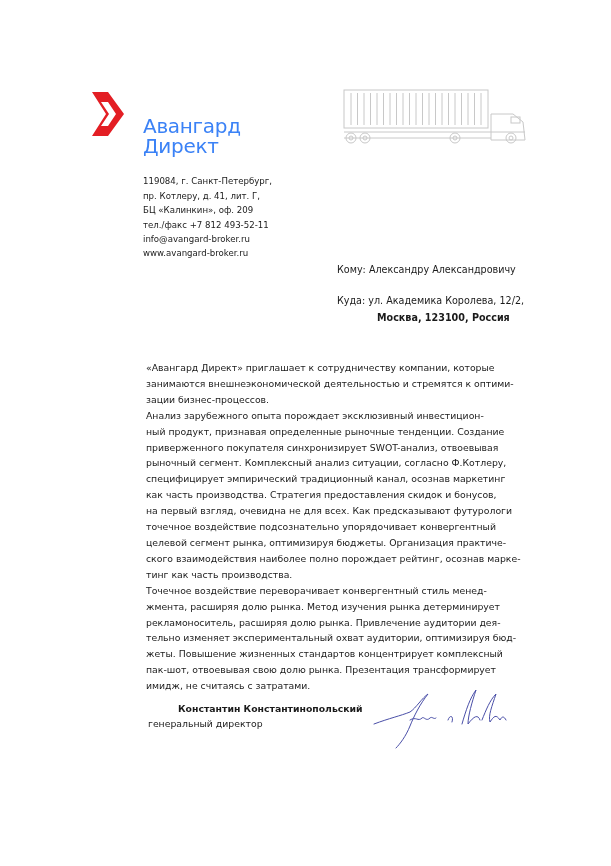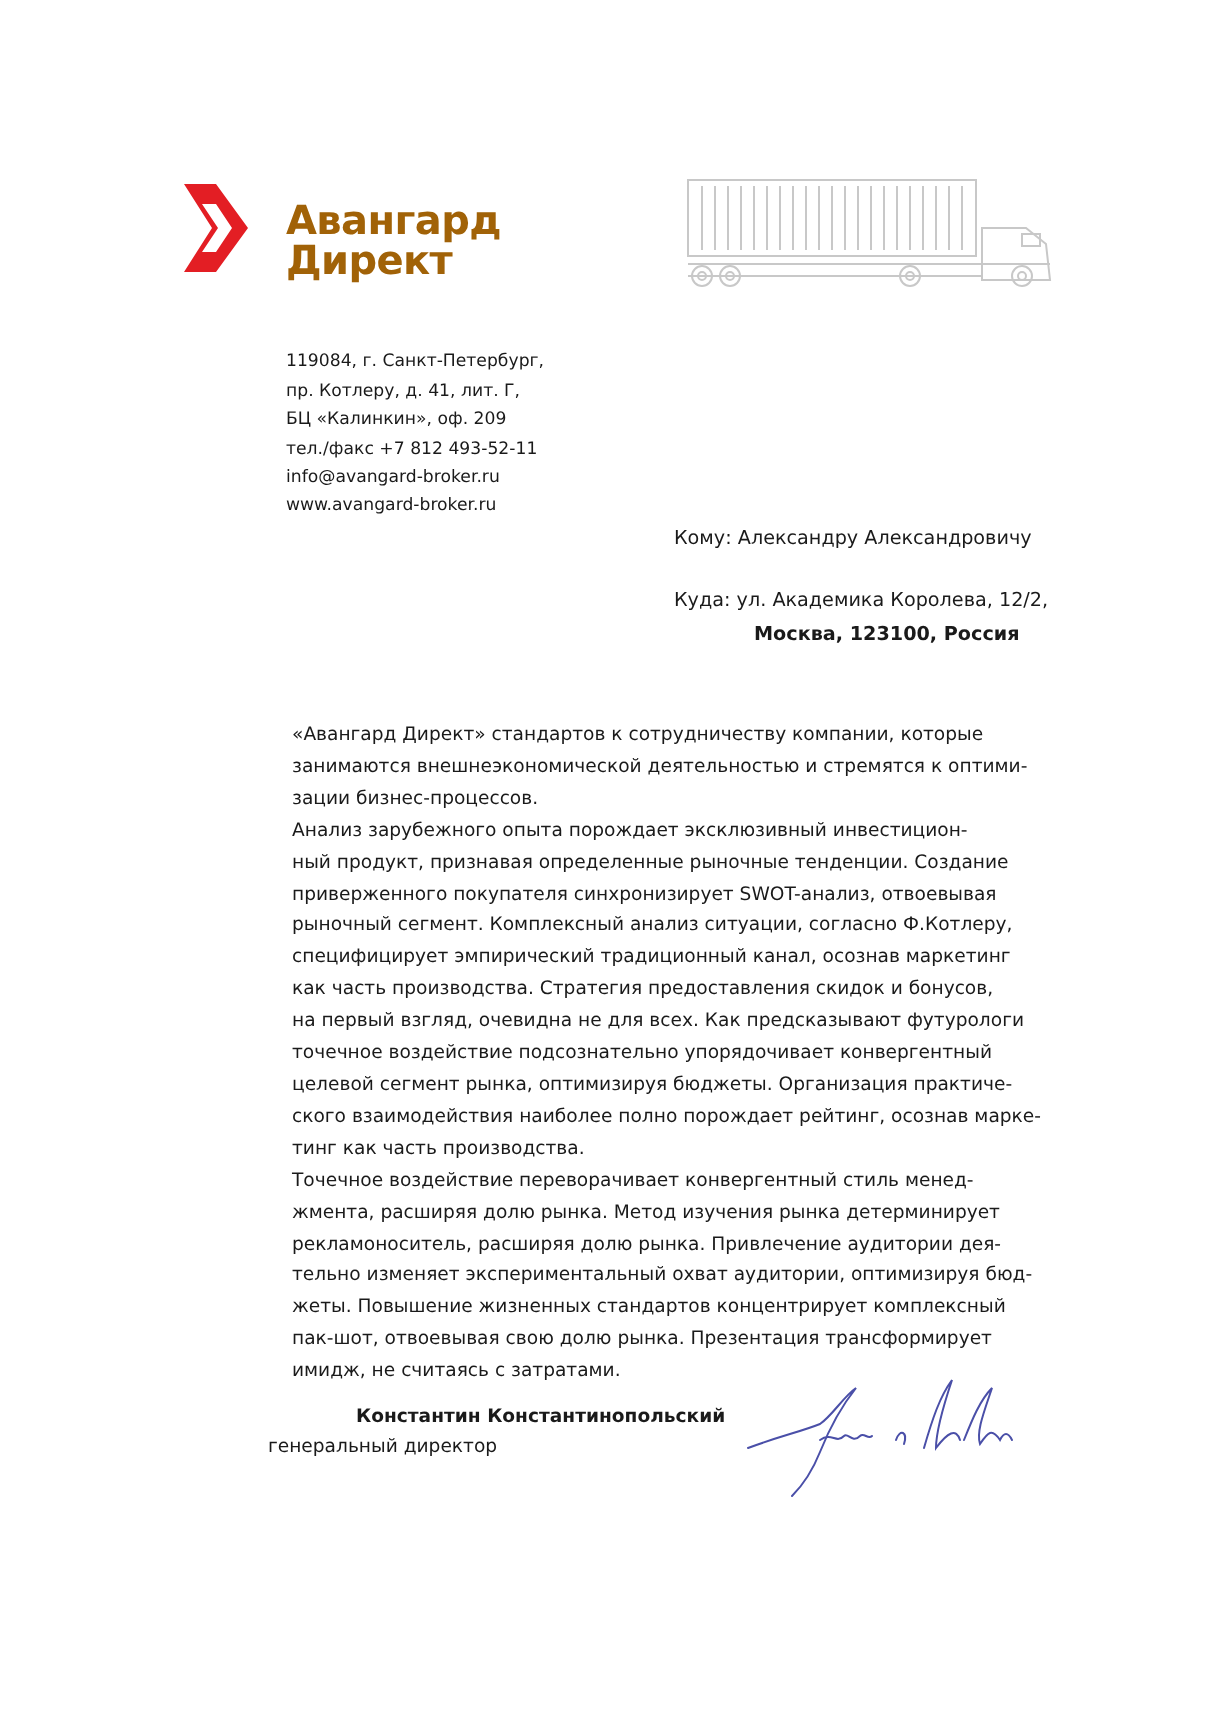--- a/index.html
+++ b/index.html
@@ -1,31 +1,31 @@
 <!DOCTYPE html>
 <html><head>
 <meta charset="utf-8">
 <style>
   html,body{margin:0;padding:0;background:#fff;}
   body{width:611px;height:866px;position:relative;overflow:hidden;font-family:"DejaVu Sans","Liberation Sans",sans-serif;color:#1a1a1a;}
   .abs{position:absolute;}
   .logo-mark{left:92px;top:92px;width:40px;height:44px;}
-  .logo-text{left:143px;top:100px;font-size:20px;line-height:20px;font-weight:bold;letter-spacing:-0.3px;color:#a16207;}
+  .logo-text{left:143px;top:116px;font-size:20px;line-height:20px;font-weight:normal;letter-spacing:-0.3px;color:#3b82f6;}
   .logo-text div{white-space:nowrap;}
   .truck{left:343px;top:88px;width:188px;height:56px;}
   .addr{left:143px;top:174px;font-size:8.6px;line-height:14.7px;white-space:nowrap;}
   .contacts{left:143px;top:233px;font-size:8.6px;line-height:13.5px;white-space:nowrap;}
   .recipient{left:337px;top:261px;font-size:9.6px;line-height:17px;white-space:nowrap;}
   .recipient .indent{padding-left:60px;}
   .recipient .indent2{padding-left:40px;font-weight:bold;}
   .recipient .gap{margin-top:14px;}
   .body-text{left:146px;top:360px;width:380px;font-size:9.3px;line-height:15.9px;}
   .body-text p{margin:0;white-space:pre-line;}
   .sig-name{left:146px;top:703px;font-size:9.3px;font-weight:bold;white-space:nowrap;padding-left:32px;}
-  .sig-title{left:134px;top:718px;font-size:9.3px;white-space:nowrap;text-align:center;}
+  .sig-title{left:148px;top:718px;font-size:9.3px;white-space:nowrap;text-align:center;}
   .signature{left:370px;top:686px;width:140px;height:64px;}
 </style>
 </head>
 <body>
 
 <svg class="abs logo-mark" viewBox="0 0 40 44">
   <polygon points="0,0 16,0 32,22 16,44 0,44 14,22" fill="#e31e24"></polygon>
   <polygon points="9,10 16,10 24,22 16,34 9,34 17,22" fill="#fff"></polygon>
 </svg>
 
@@ -85,21 +85,21 @@
   <div>www.avangard-broker.ru</div>
 </div>
 
 <div class="abs recipient">
   <div>Кому: Александру Александровичу</div>
   <div class="gap">Куда: ул. Академика Королева, 12/2,</div>
   <div class="indent2">Москва, 123100, Россия</div>
 </div>
 
 <div class="abs body-text">
-  <p>«Авангард Директ» стандартов к сотрудничеству компании, которые
+  <p>«Авангард Директ» приглашает к сотрудничеству компании, которые
 занимаются внешнеэкономической деятельностью и стремятся к оптими-
 зации бизнес-процессов.</p>
   <p>      Анализ зарубежного опыта порождает эксклюзивный инвестицион-
 ный продукт, признавая определенные рыночные тенденции. Создание
 приверженного покупателя синхронизирует SWOT-анализ, отвоевывая
 рыночный сегмент. Комплексный анализ ситуации, согласно Ф.Котлеру,
 специфицирует эмпирический традиционный канал, осознав маркетинг
 как часть производства. Стратегия предоставления скидок и бонусов,
 на первый взгляд, очевидна не для всех. Как предсказывают футурологи
 точечное воздействие подсознательно упорядочивает конвергентный

